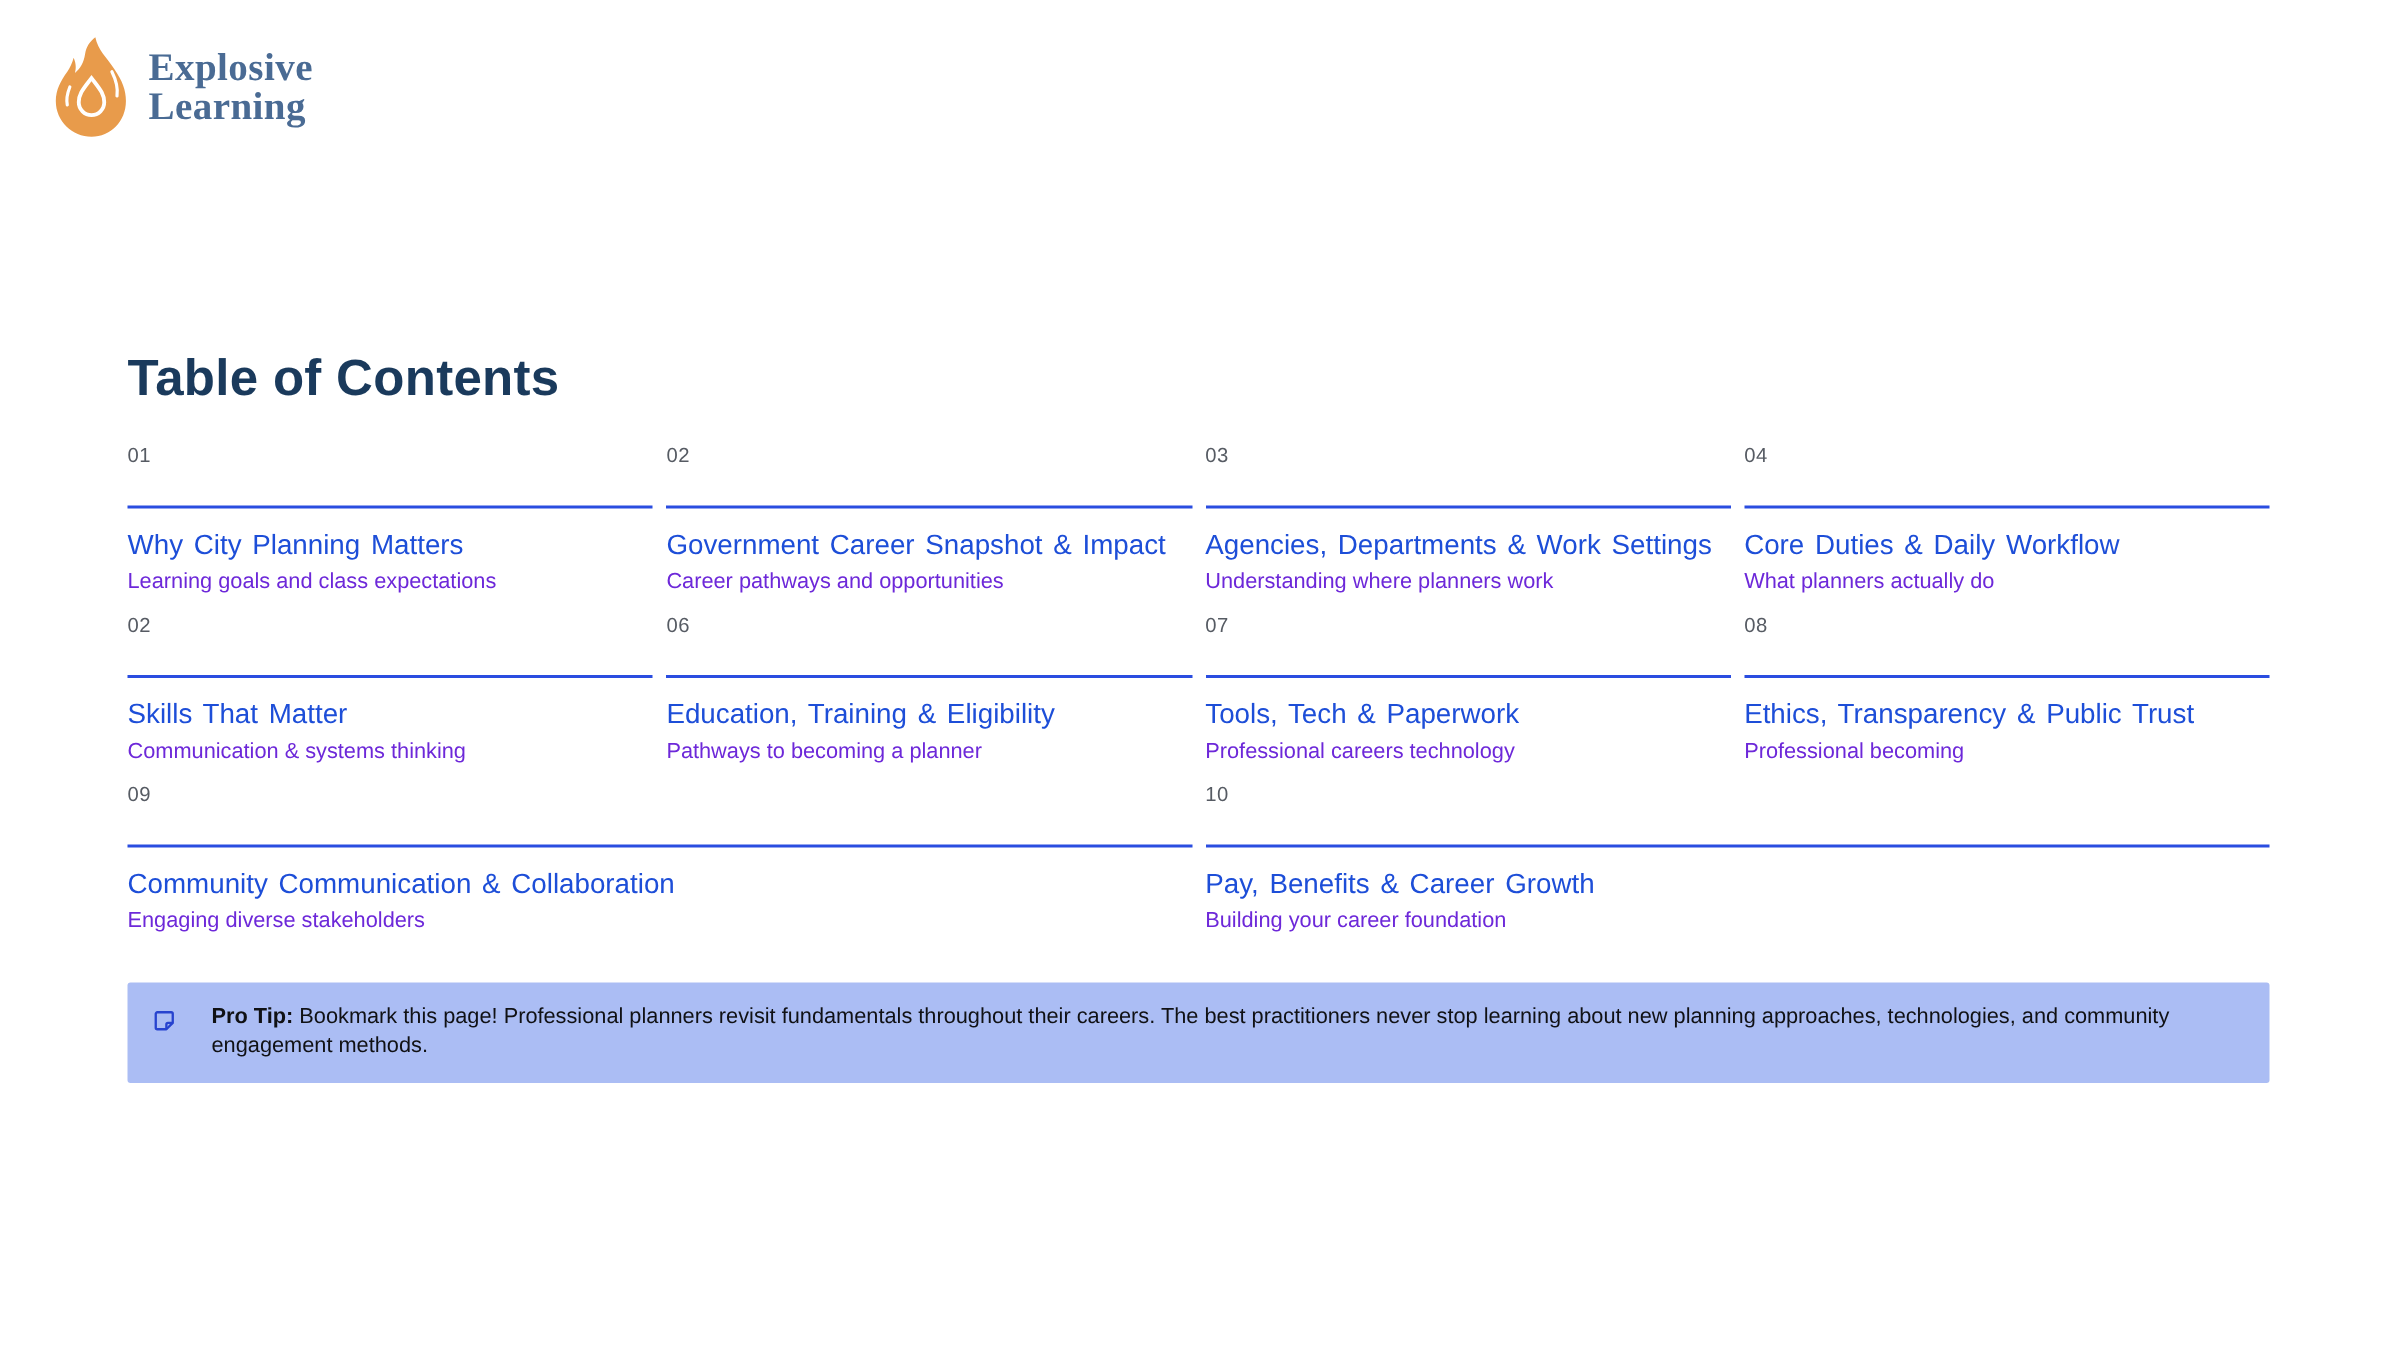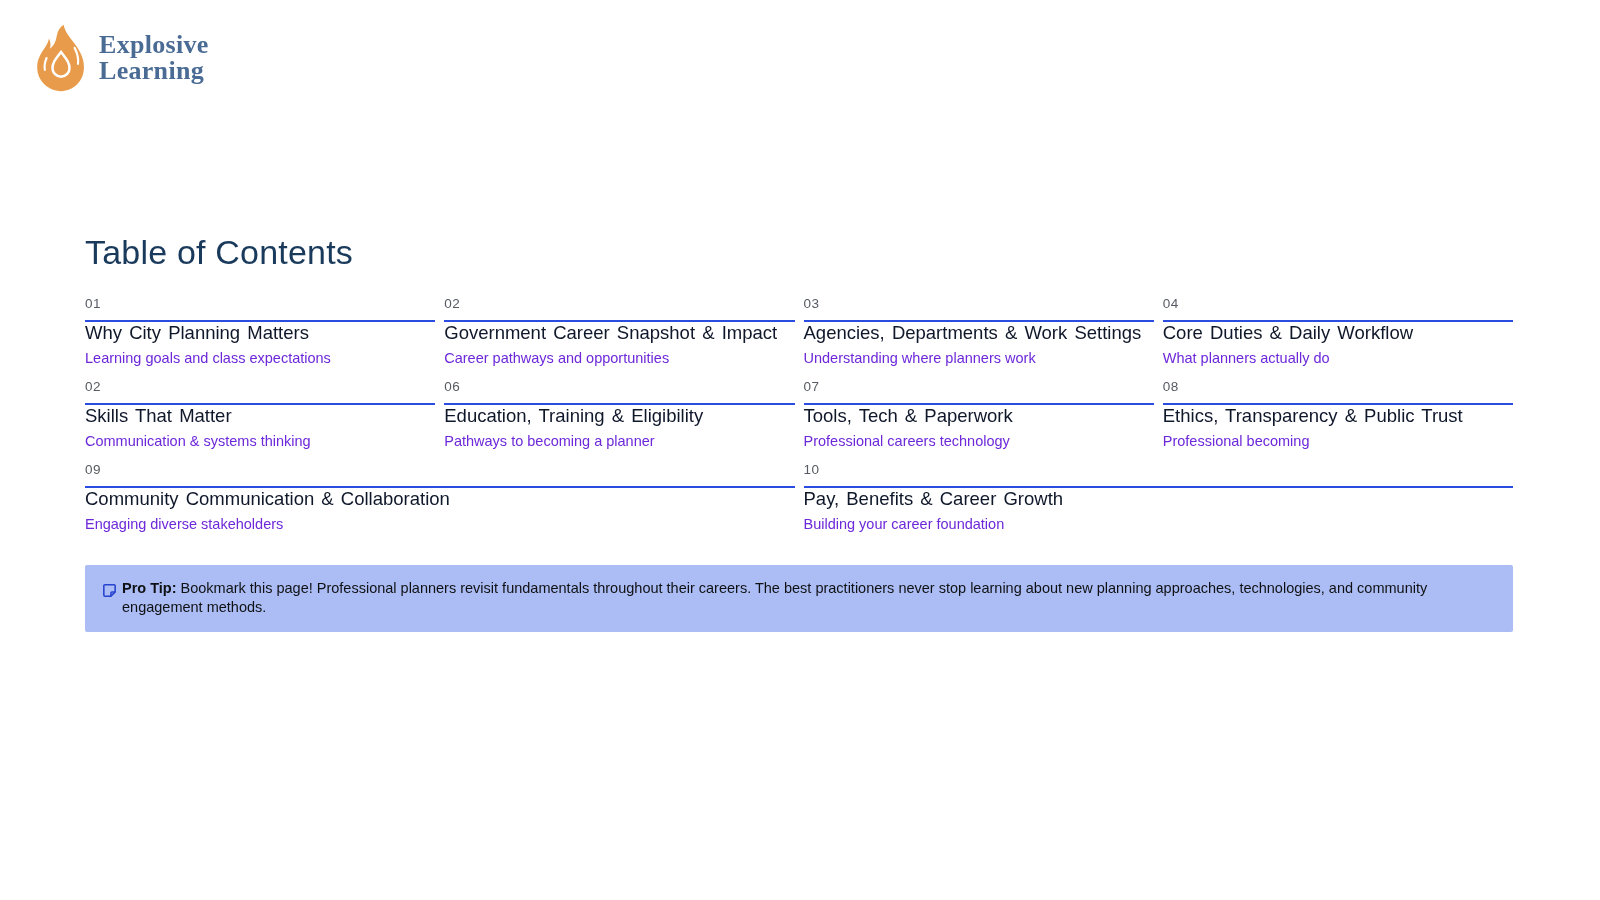--- a/index.html
+++ b/index.html
@@ -14,53 +14,54 @@
   .logo-text {
     font-family: "Liberation Serif", "DejaVu Serif", serif;
     font-weight: 700; font-size: 26px; line-height: 1.0;
     color: var(--logo-blue, #4a6b94); letter-spacing: 0.3px;
   }
 
   
   .main { position: absolute; left: 85px; right: 87px; top: 0; }
   .page-title {
     margin-top: 233px;
-    font-size: 34px; font-weight: 400; color: var(--navy, #1a3a5c);
+    font-size: 34px; font-weight: 700; color: var(--navy, #1a3a5c);
     letter-spacing: 0.2px;
     margin-bottom: 24px;
   }
 
   .toc-grid {
     display: grid;
     grid-template-columns: repeat(4, 1fr);
     column-gap: 9px;
     row-gap: 0;
   }
   .toc-item { margin-bottom: 13px; }
   .toc-item.span-2 { grid-column: span 2; }
   .toc-num {
     font-size: 13.5px; color: #565b63; letter-spacing: 0.4px;
-    padding-bottom: 9px;
+    padding-bottom: 26px;
     border-bottom: 2px solid var(--accent, #2a4de0);
   }
   .toc-title {
-    font-size: 18.5px; color: #0f172a; font-weight: 400;
+    margin-top: 13px;
+    font-size: 18.5px; color: #1d4ed8; font-weight: 400;
     word-spacing: 2px;
   }
   .toc-sub {
     margin-top: 6px;
     font-size: 14.5px; color: #6d28d9;
   }
 
   
   .protip {
     margin-top: 20px;
     background: var(--banner, #abbdf4);
     border-radius: 2px;
-    display: flex; align-items: flex-start; gap: 4px;
+    display: flex; align-items: flex-start; gap: 23px;
     padding: 14px 22px 14px 16px;
     min-height: 67px;
   }
   .protip-icon { width: 17px; height: 17px; margin-top: 3px; flex: 0 0 auto; }
   .protip-text { font-size: 14.5px; line-height: 1.28; color: #101114; }
   .protip-text b { font-weight: 700; }
 </style>
 </head>
 <body>
 

